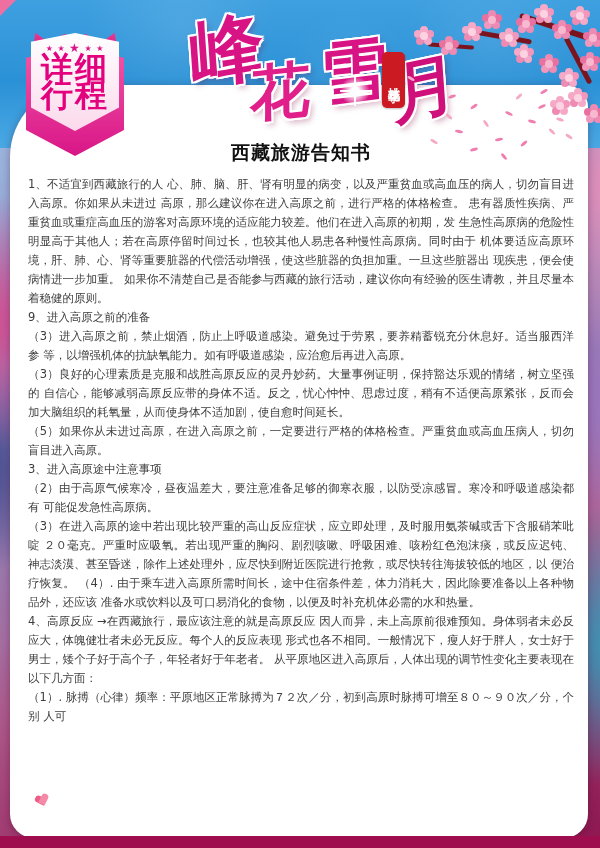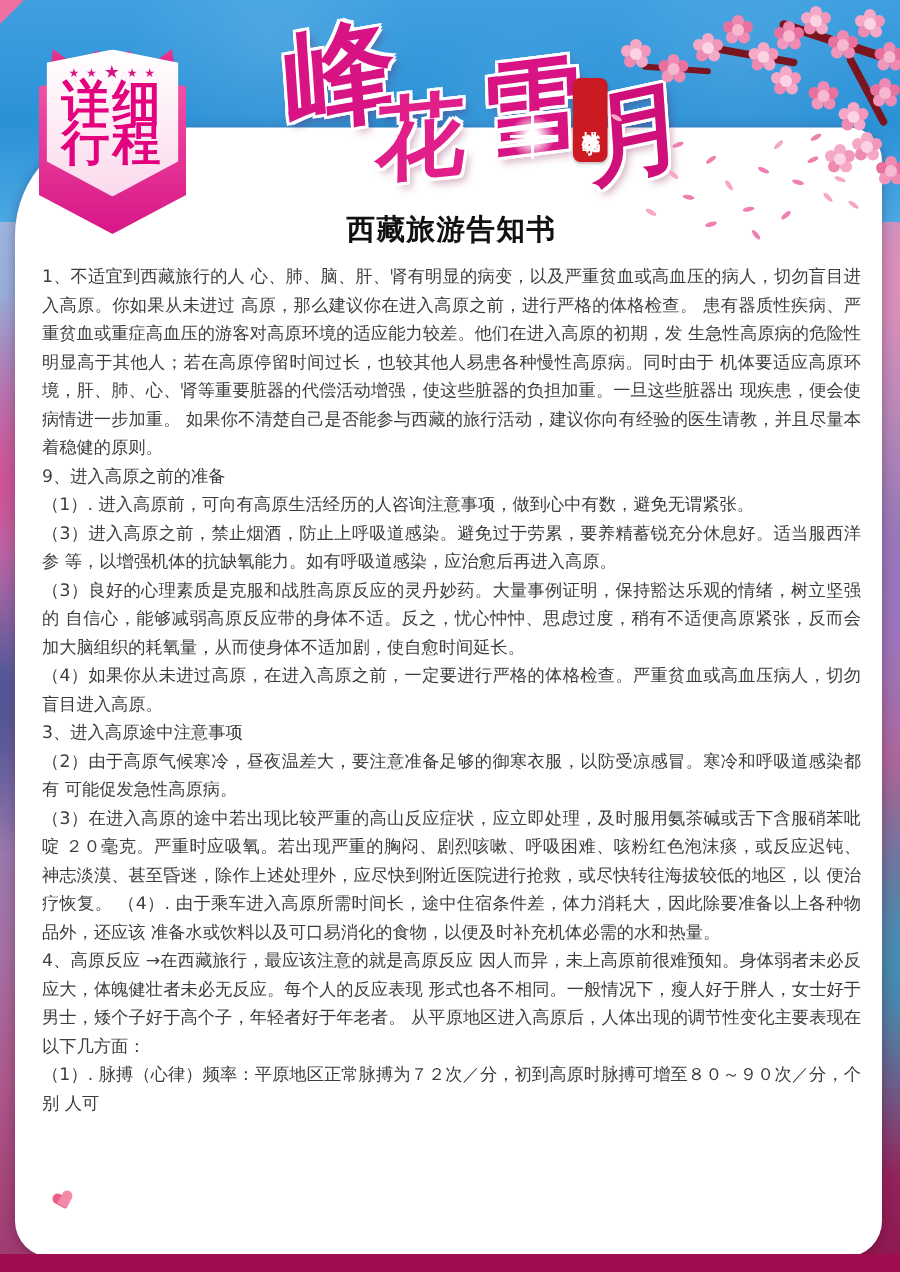--- a/index.html
+++ b/index.html
@@ -190,24 +190,23 @@
   <div class="petal lt" style="left:556px;top:118px;transform:rotate(20deg)"></div>
   <div class="petal" style="left:540px;top:90px;transform:rotate(-30deg)"></div>
   <div class="petal lt" style="left:565px;top:135px;transform:rotate(35deg)"></div>
   <div class="petal" style="left:250px;top:838px;transform:rotate(20deg)"></div>
 </div>
 
 <div class="content">
   <h1 class="notice-title">西藏旅游告知书</h1>
   <p>1、不适宜到西藏旅行的人 心、肺、脑、肝、肾有明显的病变，以及严重贫血或高血压的病人，切勿盲目进入高原。你如果从未进过 高原，那么建议你在进入高原之前，进行严格的体格检查。 患有器质性疾病、严重贫血或重症高血压的游客对高原环境的适应能力较差。他们在进入高原的初期，发 生急性高原病的危险性明显高于其他人；若在高原停留时间过长，也较其他人易患各种慢性高原病。同时由于 机体要适应高原环境，肝、肺、心、肾等重要脏器的代偿活动增强，使这些脏器的负担加重。一旦这些脏器出 现疾患，便会使病情进一步加重。 如果你不清楚自己是否能参与西藏的旅行活动，建议你向有经验的医生请教，并且尽量本着稳健的原则。</p>
   <p>9、进入高原之前的准备</p>
-  <p>（1）. 进入高原前，可向有高原生活经历的人咨询注意事项，做到心中有数，避免无谓紧张。</p>
   <p>（3）进入高原之前，禁止烟酒，防止上呼吸道感染。避免过于劳累，要养精蓄锐充分休息好。适当服西洋参 等，以增强机体的抗缺氧能力。如有呼吸道感染，应治愈后再进入高原。</p>
   <p>（3）良好的心理素质是克服和战胜高原反应的灵丹妙药。大量事例证明，保持豁达乐观的情绪，树立坚强的 自信心，能够减弱高原反应带的身体不适。反之，忧心忡忡、思虑过度，稍有不适便高原紧张，反而会 加大脑组织的耗氧量，从而使身体不适加剧，使自愈时间延长。</p>
-  <p>（4）如果你从未进过高原，在进入高原之前，一定要进行严格的体格检查。严重贫血或高血压病人，切勿盲目进入高原。</p>
+  <p>（5）如果你从未进过高原，在进入高原之前，一定要进行严格的体格检查。严重贫血或高血压病人，切勿盲目进入高原。</p>
   <p>3、进入高原途中注意事项</p>
   <p>（2）由于高原气候寒冷，昼夜温差大，要注意准备足够的御寒衣服，以防受凉感冒。寒冷和呼吸道感染都有 可能促发急性高原病。</p>
   <p>（3）在进入高原的途中若出现比较严重的高山反应症状，应立即处理，及时服用氨茶碱或舌下含服硝苯吡啶 ２０毫克。严重时应吸氧。若出现严重的胸闷、剧烈咳嗽、呼吸困难、咳粉红色泡沫痰，或反应迟钝、 神志淡漠、甚至昏迷，除作上述处理外，应尽快到附近医院进行抢救，或尽快转往海拔较低的地区，以 便治疗恢复。 （4）. 由于乘车进入高原所需时间长，途中住宿条件差，体力消耗大，因此除要准备以上各种物品外，还应该 准备水或饮料以及可口易消化的食物，以便及时补充机体必需的水和热量。</p>
   <p>4、高原反应 →在西藏旅行，最应该注意的就是高原反应 因人而异，未上高原前很难预知。身体弱者未必反应大，体魄健壮者未必无反应。每个人的反应表现 形式也各不相同。一般情况下，瘦人好于胖人，女士好于男士，矮个子好于高个子，年轻者好于年老者。 从平原地区进入高原后，人体出现的调节性变化主要表现在以下几方面：</p>
   <p>（1）. 脉搏（心律）频率：平原地区正常脉搏为７２次／分，初到高原时脉搏可增至８０～９０次／分，个别 人可</p>
 </div>
 
 <div class="heart"></div>
 <div class="bottom-bar"></div>
 

